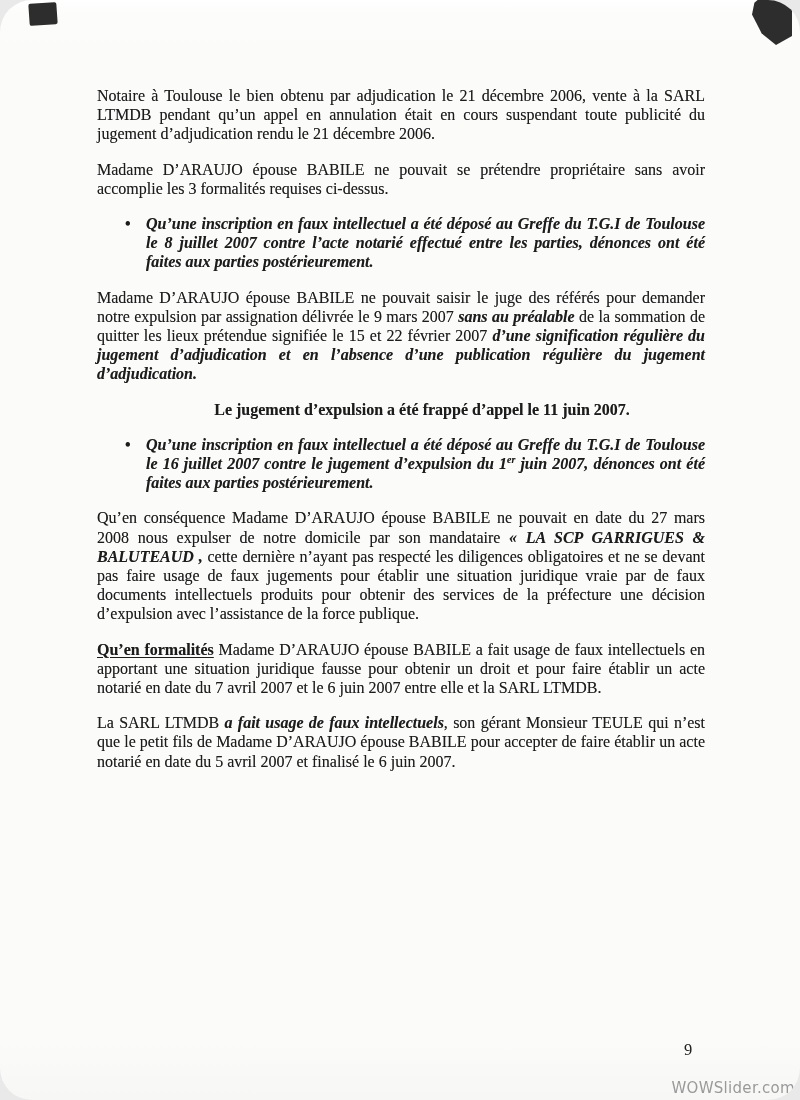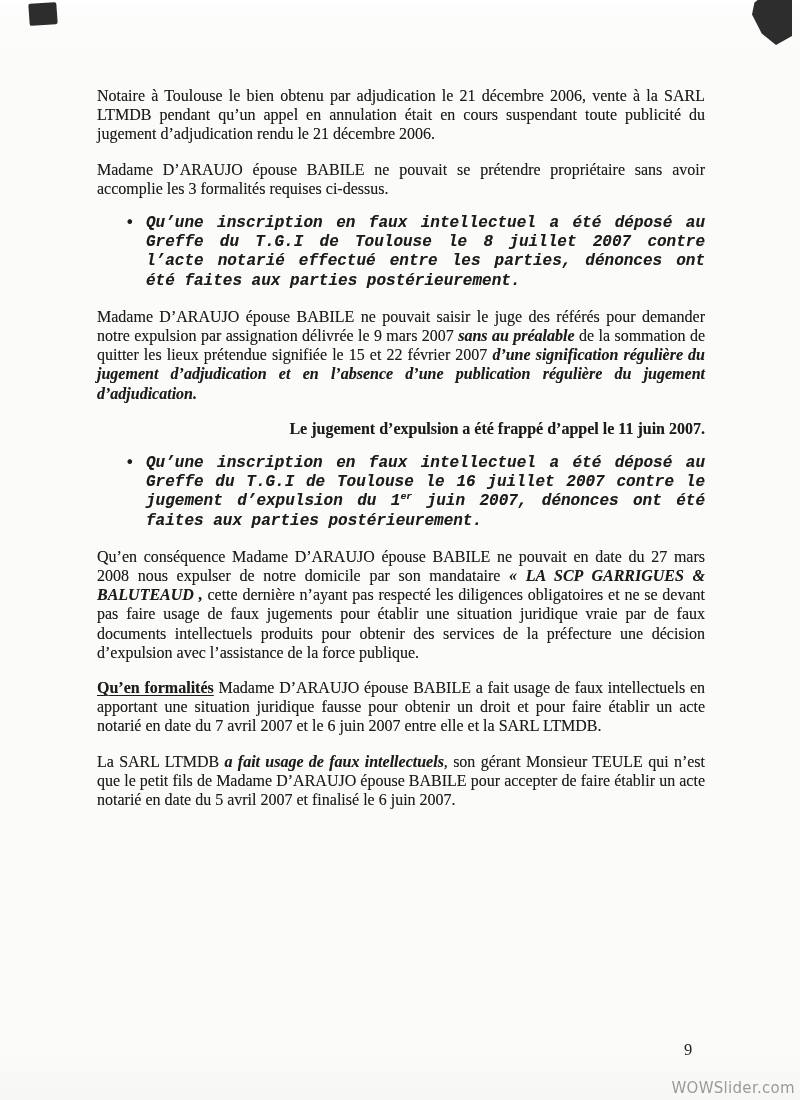--- a/index.html
+++ b/index.html
@@ -6,20 +6,21 @@
   .page {
     position: relative;
     width: 800px;
     height: 1100px;
     margin: 0 auto;
     background:
       linear-gradient(180deg, #ffffff 0px, #fcfcfb 14px, #fbfbfa 60px, #fbfbfa 1040px, #f7f7f6 1100px);
     overflow: hidden;
     font-family: "Liberation Serif", "DejaVu Serif", serif;
     color: #1c1c1c;
+    border-radius: 32px;
   }
   
   .scan-mark { position: absolute; background: #2d2d2d; }
   .scan-mark-tl {
     left: 29px; top: 3px; width: 28px; height: 22px;
     transform: rotate(-4deg); border-radius: 2px;
   }
   .scan-mark-tr {
     left: 752px; top: 0; width: 40px; height: 45px;
     clip-path: polygon(14% 0, 100% 0, 100% 80%, 60% 100%, 24% 74%, 0 32%, 6% 6%);
@@ -33,30 +34,29 @@
     font-size: 16px;
     line-height: 19.2px;
     text-align: justify;
     text-shadow: 0 0 0.4px rgba(20,20,20,0.45);
   }
   .content .bullet {
     position: relative;
     padding-left: 49px;
     font-weight: bold;
     font-style: italic;
-    font-family: Liberation Mono, monospace;
   }
   .content .bullet::before {
     content: "\2022";
     position: absolute;
     left: 28px; top: 0;
     font-style: normal;
     font-weight: bold;
   }
-  .content .heading { font-weight: bold; text-align: right; margin-left: 42px; }
+  .content .heading { font-weight: bold; text-align: center; margin-left: 42px; }
   .content sup { font-size: 0.62em; line-height: 0; vertical-align: super; }
   .run-u { text-decoration: underline; text-underline-offset: 2px; }
   .page-number {
     position: absolute;
     left: 684px; top: 1040px;
     font-size: 16.5px;
     color: #222;
   }
   .watermark {
     position: absolute;

